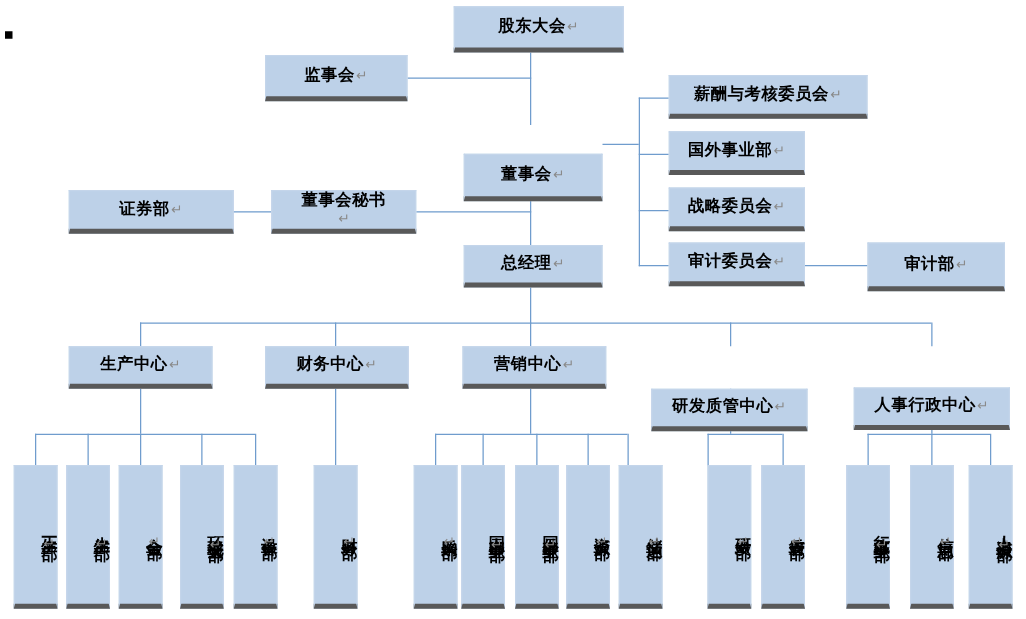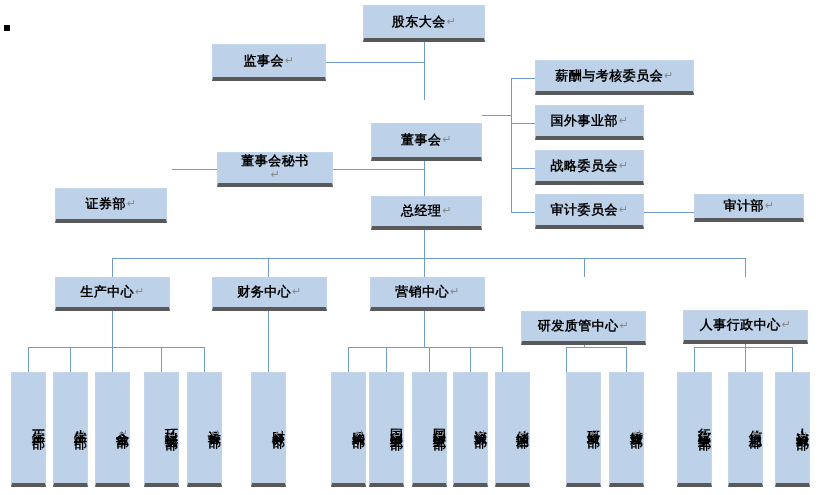--- a/index.html
+++ b/index.html
@@ -129,21 +129,21 @@
   <div class="line h" style="left:566px; top:347px; width:60px;"></div>
   <div class="line v" style="left:566px; top:347px; height:25px;"></div>
   <div class="line v" style="left:626px; top:347px; height:25px;"></div>
 
   <div class="line v" style="left:745px; top:311px; height:36px;"></div>
   <div class="line h" style="left:694px; top:347px; width:98px;"></div>
   <div class="line v" style="left:694px; top:347px; height:25px;"></div>
   <div class="line v" style="left:745px; top:347px; height:25px;"></div>
   <div class="line v" style="left:792px; top:347px; height:25px;"></div>
 
-  <div class="box" style="left:363px; top:5px; width:122px; height:37px;">
+  <div class="box" style="left:363px; top:5px; width:136px; height:37px;">
     <span>股东大会</span>
       <span class="pilcrow">↵</span>
   </div>
 
   <div class="box" style="left:212px; top:44px; width:114px; height:37px;">
     <span>监事会</span>
       <span class="pilcrow">↵</span>
   </div>
 
   <div class="box" style="left:371px; top:99px; width:111px; height:38px;margin-top:24px;">
@@ -164,26 +164,26 @@
   <div class="box" style="left:535px; top:150px; width:109px; height:35px;">
     <span>战略委员会</span>
       <span class="pilcrow">↵</span>
   </div>
 
   <div class="box" style="left:535px; top:194px; width:109px; height:35px;">
     <span>审计委员会</span>
       <span class="pilcrow">↵</span>
   </div>
 
-  <div class="box" style="left:694px; top:194px; width:110px; height:28px;">
+  <div class="box" style="left:694px; top:194px; width:110px; height:39px;">
     <span>审计部</span>
       <span class="pilcrow">↵</span>
   </div>
 
-  <div class="box" style="left:55px; top:152px; width:112px; height:35px;margin-top:36px;">
+  <div class="box" style="left:55px; top:152px; width:132px; height:35px;">
     <span>证券部</span>
       <span class="pilcrow">↵</span>
   </div>
 
   <div class="box" style="left:217px; top:152px; width:116px; height:35px;flex-direction:column;">
     <span>董事会秘书</span>
       <span class="pilcrow">↵</span>
   </div>
 
   <div class="box" style="left:371px; top:196px; width:111px; height:34px;">

